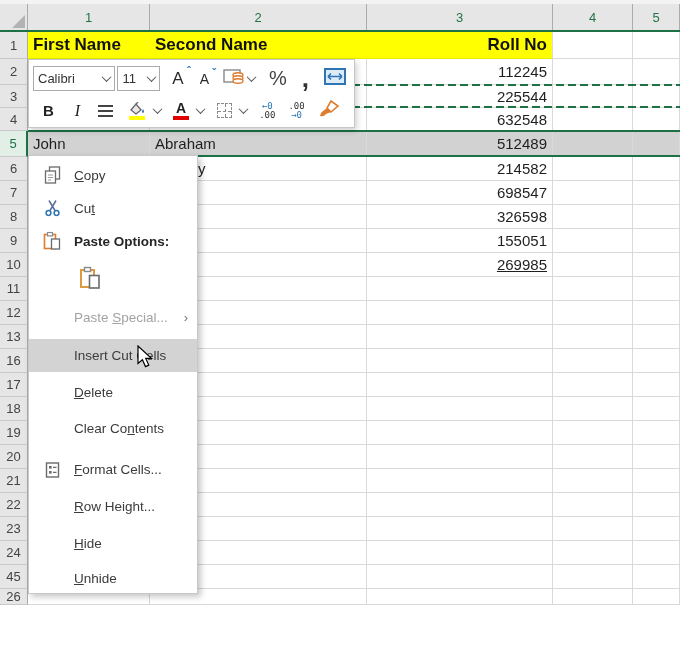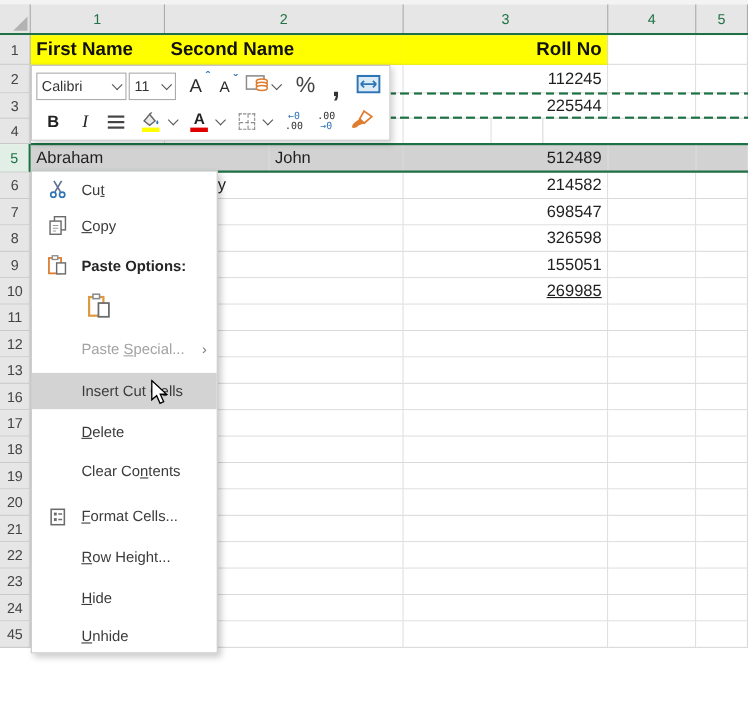--- a/index.html
+++ b/index.html
@@ -120,27 +120,28 @@
         <div class="g-cell" style="width: 122px;"></div>
         <div class="g-cell" style="width: 217px;"></div>
         <div class="g-cell num" style="width: 186px;">225544</div>
         <div class="g-cell" style="width: 80px;"></div>
         <div class="g-cell" style="width: 47px;"></div>
       </div>
       <div class="g-row" style="height: 23px;">
         <div class="rh-cell">4</div>
         <div class="g-cell" style="width: 122px;"></div>
         <div class="g-cell" style="width: 217px;"></div>
+        <div class="g-cell num" style="width: 186px;">632548</div>
         <div class="g-cell" style="width: 80px;"></div>
         <div class="g-cell" style="width: 47px;"></div>
       </div>
       <div class="g-row" style="height: 26px;">
         <div class="rh-cell rh-sel">5</div>
+        <div class="g-cell selrow" style="width: 122px;">John</div>
         <div class="g-cell selrow" style="width: 217px;">Abraham</div>
-        <div class="g-cell selrow" style="width: 122px;">John</div>
         <div class="g-cell num selrow" style="width: 186px;">512489</div>
         <div class="g-cell selrow" style="width: 80px;"></div>
         <div class="g-cell selrow" style="width: 47px;"></div>
       </div>
       <div class="g-row" style="height: 24px;">
         <div class="rh-cell">6</div>
         <div class="g-cell" style="width: 122px;"></div>
         <div class="g-cell" style="width: 217px;"></div>
         <div class="g-cell num" style="width: 186px;">214582</div>
         <div class="g-cell" style="width: 80px;"></div>
@@ -269,20 +270,28 @@
       <div class="g-row" style="height: 24px;">
         <div class="rh-cell">24</div>
         <div class="g-cell" style="width: 122px;"></div>
         <div class="g-cell" style="width: 217px;"></div>
         <div class="g-cell num" style="width: 186px;"></div>
         <div class="g-cell" style="width: 80px;"></div>
         <div class="g-cell" style="width: 47px;"></div>
       </div>
       <div class="g-row" style="height: 24px;">
         <div class="rh-cell">45</div>
+        <div class="g-cell" style="width: 122px;"></div>
+        <div class="g-cell" style="width: 217px;"></div>
+        <div class="g-cell num" style="width: 186px;"></div>
+        <div class="g-cell" style="width: 80px;"></div>
+        <div class="g-cell" style="width: 47px;"></div>
+      </div>
+      <div class="g-row" style="height: 16px;">
+        <div class="rh-cell">26</div>
         <div class="g-cell" style="width: 122px;"></div>
         <div class="g-cell" style="width: 217px;"></div>
         <div class="g-cell num" style="width: 186px;"></div>
         <div class="g-cell" style="width: 80px;"></div>
         <div class="g-cell" style="width: 47px;"></div>
       </div>
     </div>
 
   <div class="dash-line" style="top:84px"></div>
   <div class="dash-line" style="top:106px"></div>
@@ -385,39 +394,39 @@
           <svg width="21" height="19" viewBox="0 0 21 19">
             <path d="M12 2 L19 7 L12 13 L8 9 Z" fill="#fff" stroke="#DE7C2F" stroke-width="1.6"></path>
             <path d="M8 9 L4 12 q-3 2 -3 5 q4 1 6 -2 l5 -2 Z" fill="#DE7C2F"></path>
           </svg>
         </span>
       </div>
     </div>
   </div>
 
   <div id="context-menu">
+    <div class="mi" style="height:36px">
+      <span class="mi-icon">
+        <svg width="17" height="18" viewBox="0 0 17 18">
+          <rect x="5.5" y="1" width="10" height="12" fill="#fff" stroke="#6b6b6b" stroke-width="1.3"></rect>
+          <rect x="1.5" y="5" width="10" height="12" fill="#fff" stroke="#6b6b6b" stroke-width="1.3"></rect>
+          <path d="M4 9 h5 M4 11.5 h5 M4 14 h3" stroke="#9a9a9a" stroke-width="1"></path>
+        </svg>
+      </span>
+      <span class="mi-label"><span></span><u>C</u><span>opy</span></span>
+    </div>
     <div class="mi" style="height:30px">
       <span class="mi-icon">
         <svg width="17" height="17" viewBox="0 0 17 17">
           <path d="M5 1 L11 11 M12 1 L6 11" stroke="#5a6e96" stroke-width="1.5" fill="none"></path>
           <circle cx="4.5" cy="13.5" r="2.4" fill="none" stroke="#2E75B6" stroke-width="1.5"></circle>
           <circle cx="12.5" cy="13.5" r="2.4" fill="none" stroke="#2E75B6" stroke-width="1.5"></circle>
         </svg>
       </span>
       <span class="mi-label"><span>Cu</span><u>t</u><span></span></span>
-    </div>
-    <div class="mi" style="height:36px">
-      <span class="mi-icon">
-        <svg width="17" height="18" viewBox="0 0 17 18">
-          <rect x="5.5" y="1" width="10" height="12" fill="#fff" stroke="#6b6b6b" stroke-width="1.3"></rect>
-          <rect x="1.5" y="5" width="10" height="12" fill="#fff" stroke="#6b6b6b" stroke-width="1.3"></rect>
-          <path d="M4 9 h5 M4 11.5 h5 M4 14 h3" stroke="#9a9a9a" stroke-width="1"></path>
-        </svg>
-      </span>
-      <span class="mi-label"><span></span><u>C</u><span>opy</span></span>
     </div>
     <div class="mi bold" style="height:36px">
       <span class="mi-icon">
         <svg width="18" height="19" viewBox="0 0 18 19">
           <rect x="1.5" y="3" width="11" height="14" fill="#fff" stroke="#DE7C2F" stroke-width="1.6"></rect>
           <rect x="4.5" y="1" width="5" height="3.4" fill="#fff" stroke="#8a8a8a" stroke-width="1.2"></rect>
           <rect x="8.5" y="7.5" width="8" height="10" fill="#fff" stroke="#6b6b6b" stroke-width="1.3"></rect>
         </svg>
       </span>
       <span class="mi-label"><span>Paste Options:</span><u></u><span></span></span>

